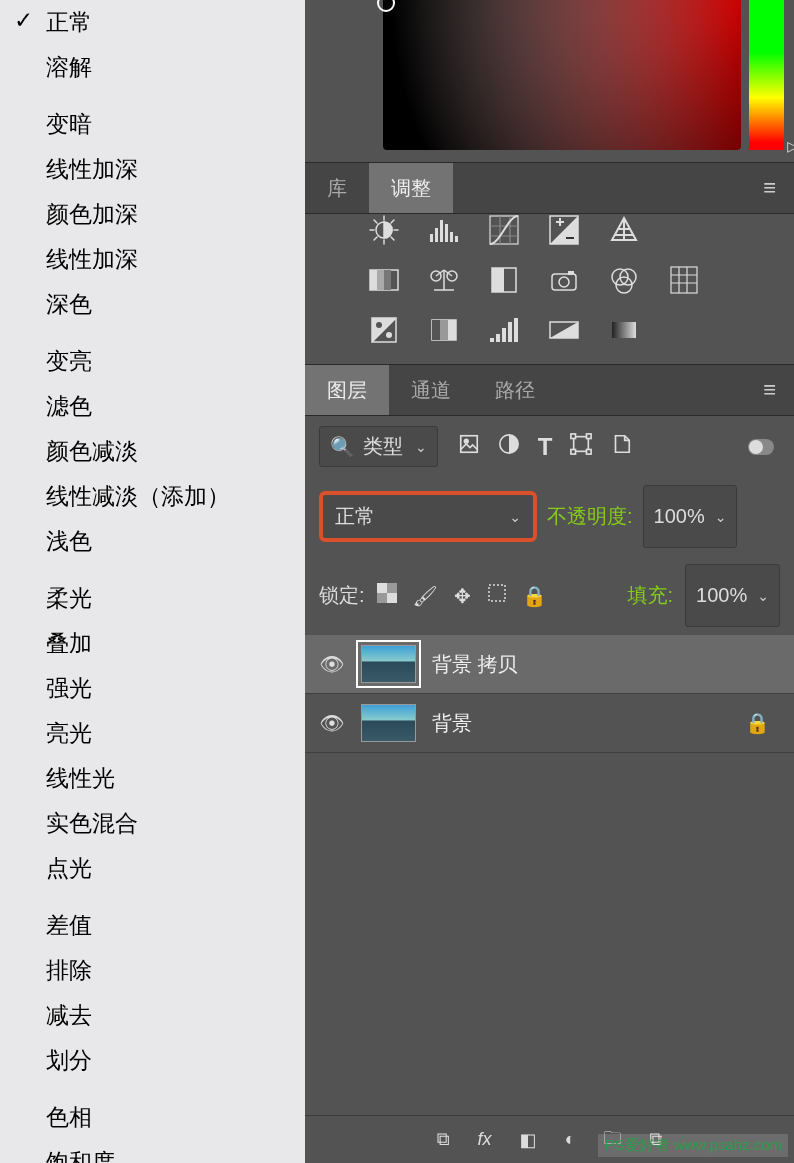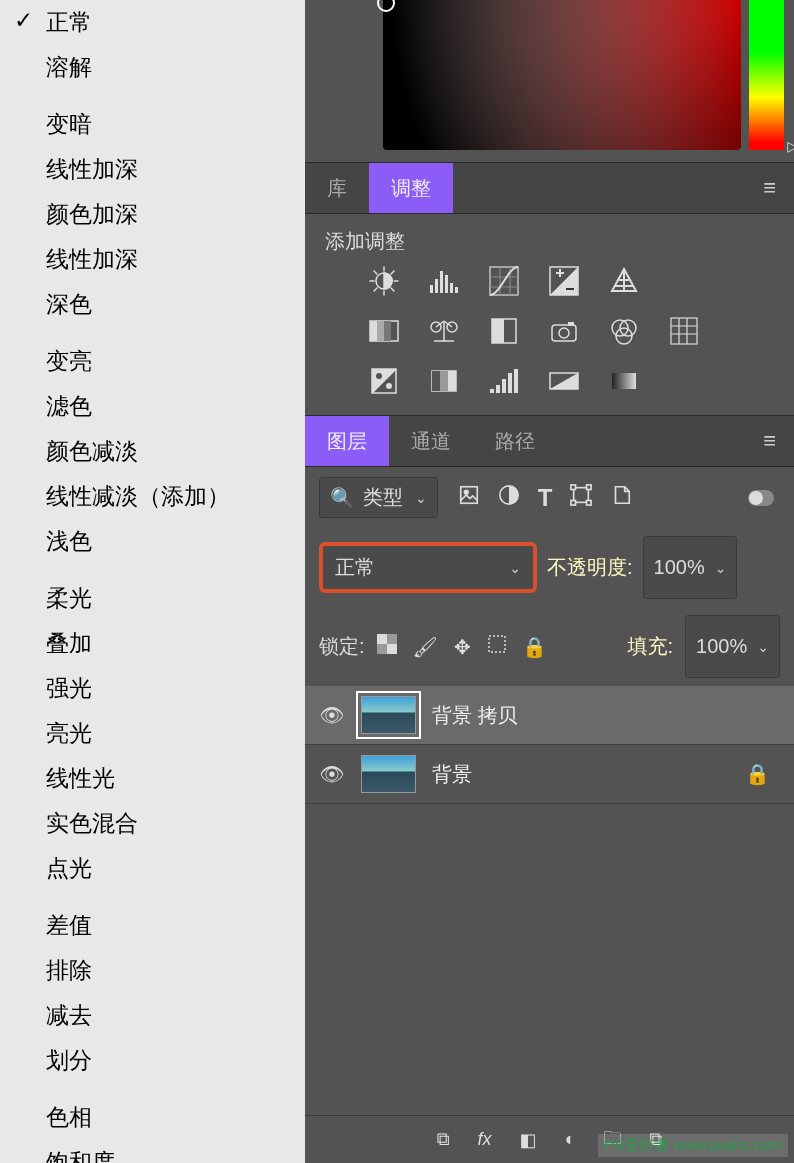--- a/index.html
+++ b/index.html
@@ -17,21 +17,21 @@
 
 .color-area { height: 162px; display: flex; align-items: flex-end; gap: 8px; padding: 0 10px 12px 78px; }
 .color-gradient { flex: 1; height: 150px; background: radial-gradient(circle at 100% 0%, transparent, #000 90%), linear-gradient(to right, #fff, #c00); border-radius: 0 0 4px 4px; position: relative; }
 .color-cursor { position: absolute; left: -6px; top: -6px; width: 18px; height: 18px; border: 2px solid #fff; border-radius: 50%; }
 .hue-bar { width: 35px; height: 150px; background: linear-gradient(to bottom, #0f0 0%, #0f0 35%, #ff0 65%, #f00 95%, #f00 100%); position: relative; }
 .hue-pointer { position: absolute; right: -14px; bottom: -4px; color: #ddd; font-size: 14px; }
 
 
 .panel-hdr { height: 52px; display: flex; align-items: center; background: #454545; border-top: 1px solid #2a2a2a; border-bottom: 1px solid #2a2a2a; }
 .tab { padding: 0 22px; height: 100%; display: flex; align-items: center; color: #aaa; cursor: default; }
-.tab.active { background: #8b5cf6; color: #eee; }
+.tab.active { background: #737373; color: #eee; }
 .hamburger { margin-left: auto; margin-right: 18px; color: #ccc; font-size: 22px; }
 
 
 .adj-title { padding: 14px 20px 10px; color: #ddd; }
 .adj-grid { padding: 0 18px 18px 60px; display: flex; flex-direction: column; gap: 18px; }
 .adj-row { display: flex; gap: 22px; align-items: center; }
 .adj-ico { width: 38px; height: 32px; color: #ddd; display: flex; align-items: center; justify-content: center; }
 .adj-ico svg { width: 36px; height: 32px; }
 
 
@@ -39,21 +39,21 @@
 .filter-row { display: flex; align-items: center; gap: 10px; padding: 10px 14px; }
 .filter-drop { display: flex; align-items: center; gap: 8px; border: 1px solid #3a3a3a; background: #4a4a4a; padding: 6px 10px; border-radius: 3px; }
 .chev { font-size: 14px; color: #ccc; margin-left: 4px; }
 .filter-icons { display: flex; gap: 18px; margin-left: 10px; align-items: center; }
 .filter-icons span { color: #ddd; }
 .switch { width: 26px; height: 16px; background: #888; border-radius: 8px; margin-left: auto; margin-right: 6px; position: relative; }
 .switch::after { content: ""; position: absolute; width: 14px; height: 14px; background: #ddd; border-radius: 50%; top: 1px; left: 1px; }
 
 .mode-row { display: flex; align-items: center; gap: 10px; padding: 8px 14px; }
 .mode-drop { display: flex; align-items: center; justify-content: space-between; border: 4px solid #d9502a; background: #4a4a4a; padding: 8px 12px; border-radius: 6px; width: 218px; }
-.label { color: #fef9c3; }
+.label { color: #84cc16; }
 .pct-drop { display: flex; align-items: center; gap: 6px; border: 1px solid #3a3a3a; background: #4a4a4a; padding: 19px 10px; border-radius: 3px; }
 
 .lock-row { display: flex; align-items: center; gap: 12px; padding: 8px 14px; color: #ddd; }
 .lock-icons { display: flex; gap: 16px; align-items: center; }
 .lock-icons span { font-size: 20px; }
 
 .layer-list { display: flex; flex-direction: column; }
 .layer { display: flex; align-items: center; gap: 16px; padding: 10px 14px; border-bottom: 1px solid #3f3f3f; }
 .layer.sel { background: #6a6a6a; }
 .eye { width: 26px; color: #ddd; font-size: 20px; text-align: center; }
@@ -112,21 +112,20 @@
       <span class="hue-pointer">▷</span>
     </div>
   </div>
 
   <div class="panel-hdr">
     <div class="tab">库</div>
     <div class="tab active">调整</div>
     <div class="hamburger">≡</div>
   </div>
 
-  <div class="adj-title">添加调整</div>
   <div class="adj-grid">
     <div class="adj-row">
       <span class="adj-ico">
           <svg viewBox="0 0 32 32" fill="none" stroke="#ddd" stroke-width="1.5">
             <circle cx="16" cy="16" r="8"></circle>
             <path d="M16 2v4M16 26v4M2 16h4M26 16h4M6 6l3 3M23 23l3 3M26 6l-3 3M9 23l-3 3" stroke-linecap="round"></path>
             <path d="M16 8a8 8 0 010 16z" fill="#ddd"></path>
           </svg>
         </span>
       <span class="adj-ico">

